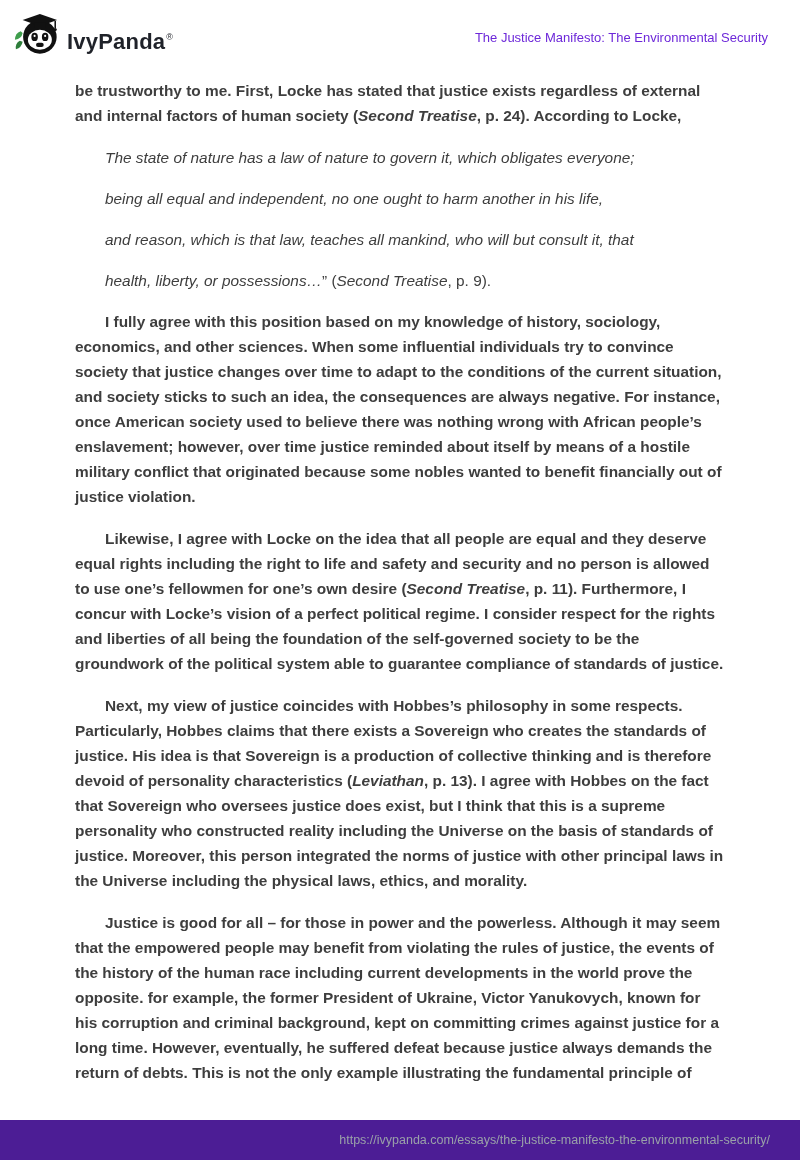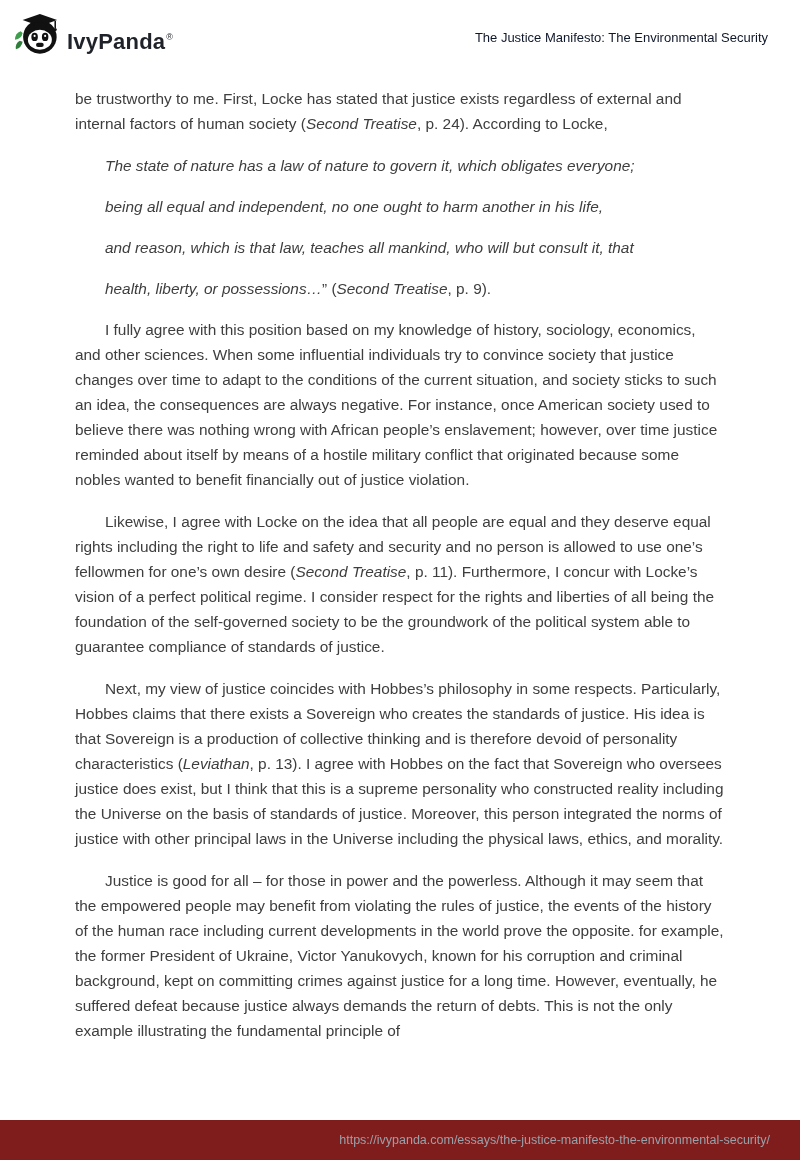--- a/index.html
+++ b/index.html
@@ -22,42 +22,42 @@
   .brand { display: flex; align-items: center; gap: 7px; }
   .logo svg { display: block; }
   .brand-text {
     font-size: 22px;
     font-weight: 700;
     color: #1f2229;
     letter-spacing: 0.2px;
     margin-top: 15px;
   }
   .reg { font-size: 9px; vertical-align: super; margin-left: 1px; font-weight: 400; }
-  .doc-title { font-size: 13px; color: #0f172a; padding-top: 6px; }
+  .doc-title { font-size: 13px; color: #6d28d9; padding-top: 6px; }
   .essay {
     padding: 18px 75px 0 75px;
     color: #3e3e3e;
     font-size: 15.4px;
     line-height: 25px;
   }
-  .para { margin: 8px 0 17px 0; }
+  .para { margin: 0 0 17px 0; font-weight: bold; }
   .para.indent { text-indent: 30px; }
   .quote { margin: 12px 0 14px 30px; padding: 0; }
   .quote-line { margin: 0 0 16px 0; font-style: italic; }
   .quote-line span { font-style: normal; }
   em { font-style: italic; }
   .footer {
     position: absolute;
     left: 0; right: 0; bottom: 0;
     height: 40px;
     display: flex;
     align-items: center;
     justify-content: flex-end;
     padding: 0 30px;
-    background: #7f1d1d;
+    background: #4c1d95;
   }
   .url { font-size: 12.5px; color: #9aa1a9; }
 </style>
 </head>
 <body>
 
 <div class="page">
 
   <header class="header">
     <div class="brand">

